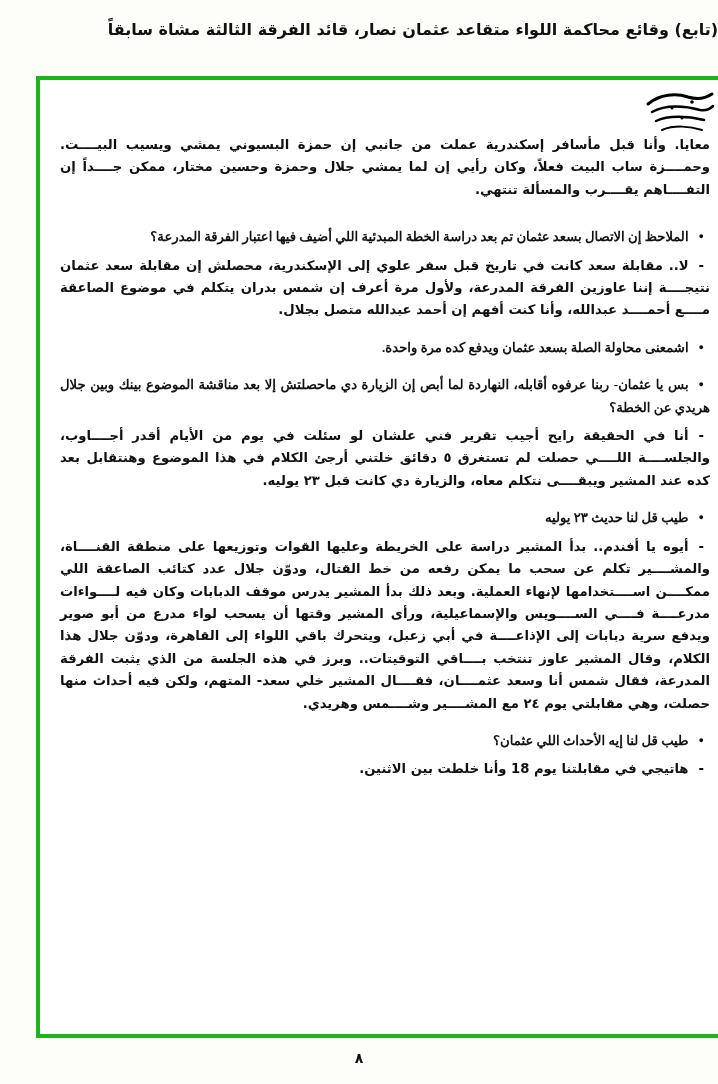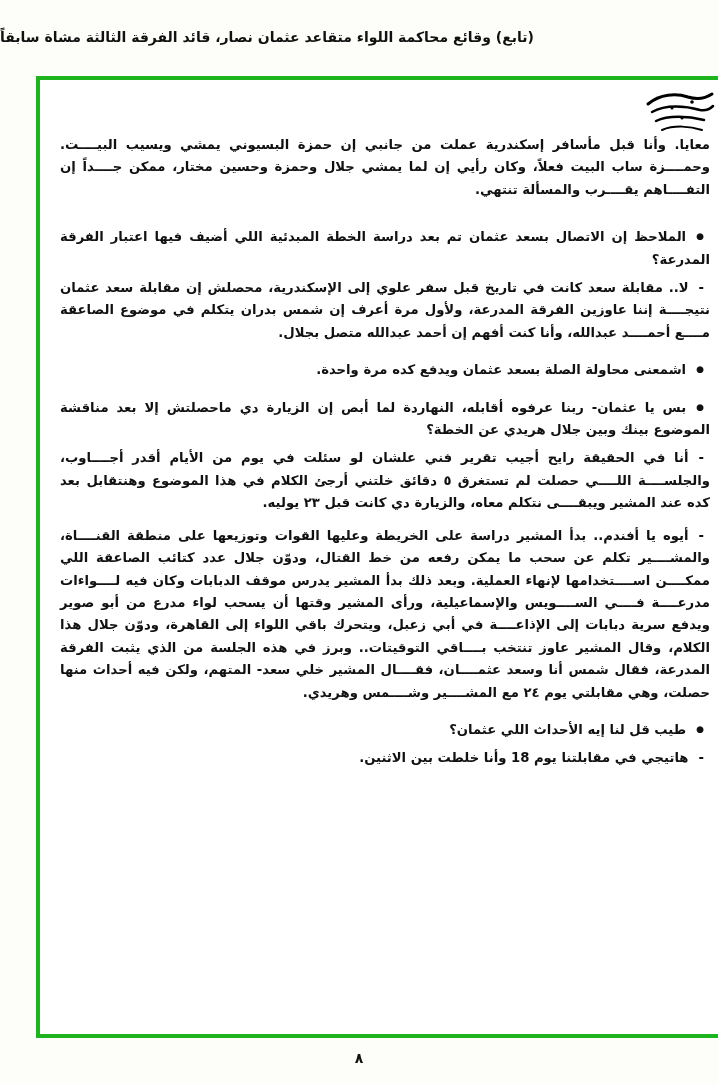--- a/index.html
+++ b/index.html
@@ -9,24 +9,24 @@
     height: 1084px;
     background: #fdfdfa;
     font-family: "DejaVu Sans", sans-serif;
     direction: rtl;
     position: relative;
     overflow: hidden;
     color: #111;
   }
   .page-header {
     position: absolute;
-    top: 29px;
+    top: 20px;
     left: 0; right: 0;
-    text-align: left;
-    font-size: 14px;
+    text-align: right;
+    font-size: 16px;
     font-weight: bold;
     white-space: nowrap;
   }
   .green-box {
     position: absolute;
     top: 76px;
     left: 36px;
     width: 698px;
     height: 962px;
     border: 4px solid #1eb41e;
@@ -45,21 +45,21 @@
     right: 20px;
     left: 20px;
     font-size: 13.2px;
     line-height: 22.4px;
     font-weight: bold;
     text-align: justify;
     text-justify: inter-word;
   }
   .block { margin: 0 0 12px 0; }
   .block.p { margin-bottom: 24px; }
-  .block.q { margin-top: 14px; margin-bottom: 6px; }
+  .block.q { margin-top: 14px; margin-bottom: 6px; font-family: Liberation Serif, serif; }
   .block.a { margin-bottom: 10px; }
   .marker {
     display: inline-block;
     margin-right: 6px;   
     margin-left: 10px;   
   }
   .qm { font-size: 9px; vertical-align: 2px; }
   .am { font-weight: bold; }
   .page-number {
     position: absolute;
@@ -109,20 +109,23 @@
 
 
     <div class="block q">
       <span class="marker qm">●</span><span>بس يا عثمان- ربنا عرفوه أقابله، النهاردة لما أبص إن الزيارة دي ماحصلتش إلا بعد مناقشة الموضوع بينك وبين جلال هريدي عن الخطة؟</span>
     </div>
 
     <div class="block a">
       <span class="marker am">-</span><span>أنا في الحقيقة رايح أجيب تقرير فني علشان لو سئلت في يوم من الأيام أقدر أجــــاوب، والجلســــة اللــــي حصلت لم تستغرق ٥ دقائق خلتني أرجئ الكلام في هذا الموضوع وهنتقابل بعد كده عند المشير ويبقــــى نتكلم معاه، والزيارة دي كانت قبل ٢٣ يوليه.</span>
     </div>
 
+    <div class="block q">
+      <span class="marker qm">●</span><span>طيب قل لنا حديث ٢٣ يوليه</span>
+    </div>
 
     <div class="block a">
       <span class="marker am">-</span><span>أيوه يا أفندم.. بدأ المشير دراسة على الخريطة وعليها القوات وتوزيعها على منطقة القنــــاة، والمشــــير تكلم عن سحب ما يمكن رفعه من خط القتال، ودوّن جلال عدد كتائب الصاعقة اللي ممكــــن اســــتخدامها لإنهاء العملية. وبعد ذلك بدأ المشير يدرس موقف الدبابات وكان فيه لــــواءات مدرعــــة فــــي الســــويس والإسماعيلية، ورأى المشير وقتها أن يسحب لواء مدرع من أبو صوير ويدفع سرية دبابات إلى الإذاعــــة في أبي زعبل، ويتحرك باقي اللواء إلى القاهرة، ودوّن جلال هذا الكلام، وقال المشير عاوز تنتخب بــــاقي التوقيتات.. وبرز في هذه الجلسة من الذي يثبت الفرقة المدرعة، فقال شمس أنا وسعد عثمــــان، فقــــال المشير خلي سعد- المتهم، ولكن فيه أحداث منها حصلت، وهي مقابلتي يوم ٢٤ مع المشــــير وشــــمس وهريدي.</span>
     </div>
 
     <div class="block q">
       <span class="marker qm">●</span><span>طيب قل لنا إيه الأحداث اللي عثمان؟</span>
     </div>
 
     <div class="block a">

